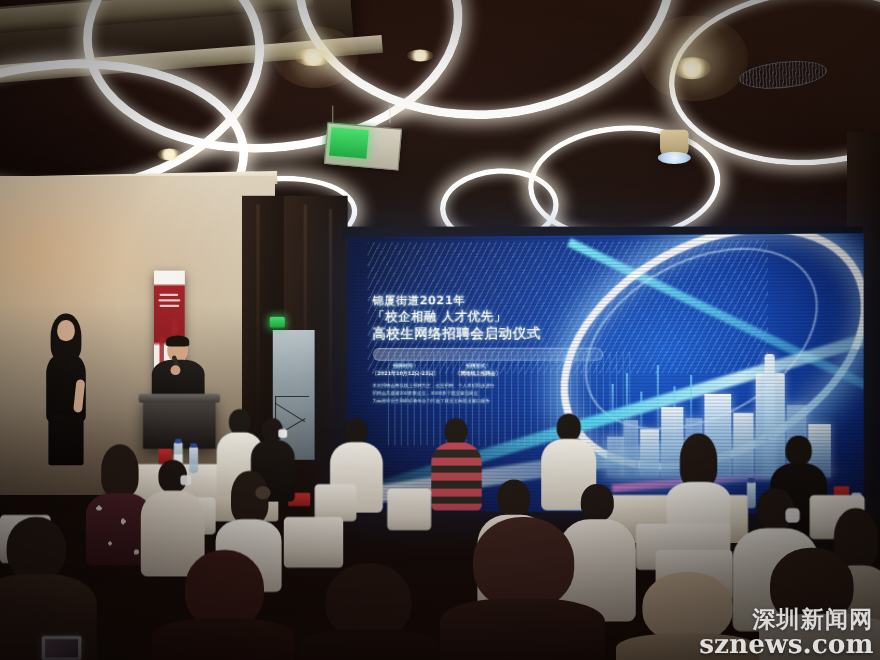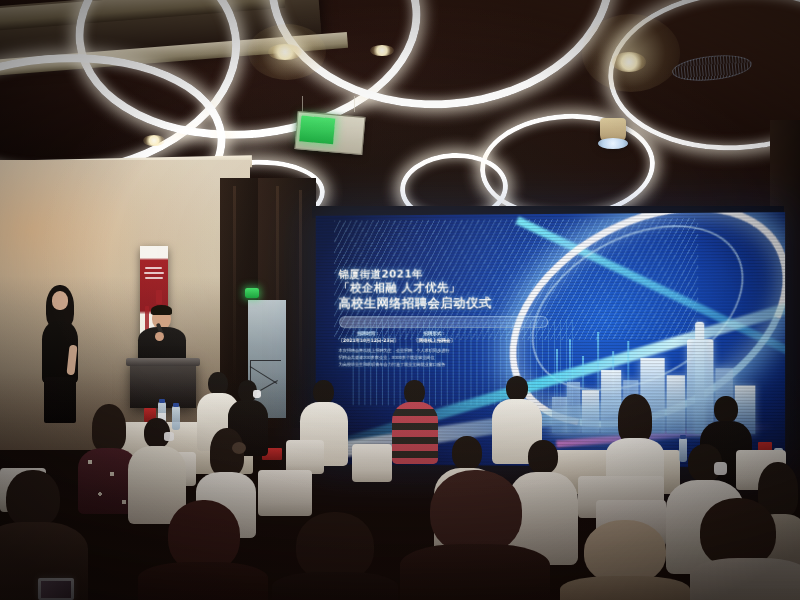--- a/index.html
+++ b/index.html
@@ -641,14 +641,18 @@
     <div class="body" style="left:0;top:60px;width:120px;height:56px;background:linear-gradient(180deg,#eae4d6,#c7bfad);"></div>
   </div>
 
   <div class="phone" style="left:38px;top:578px;width:36px;height:22px;">
     <div class="phone-img" style="left:3px;top:3px;width:30px;height:17px;"></div>
   </div>
 
   <div class="grade"></div>
   <div class="vignette"></div>
 
+  <div class="watermark">
+    <div class="wm-cn">深圳新闻网</div>
+    <div class="wm-en">sznews.com</div>
+  </div>
 
 </div>
 
 </body></html>

